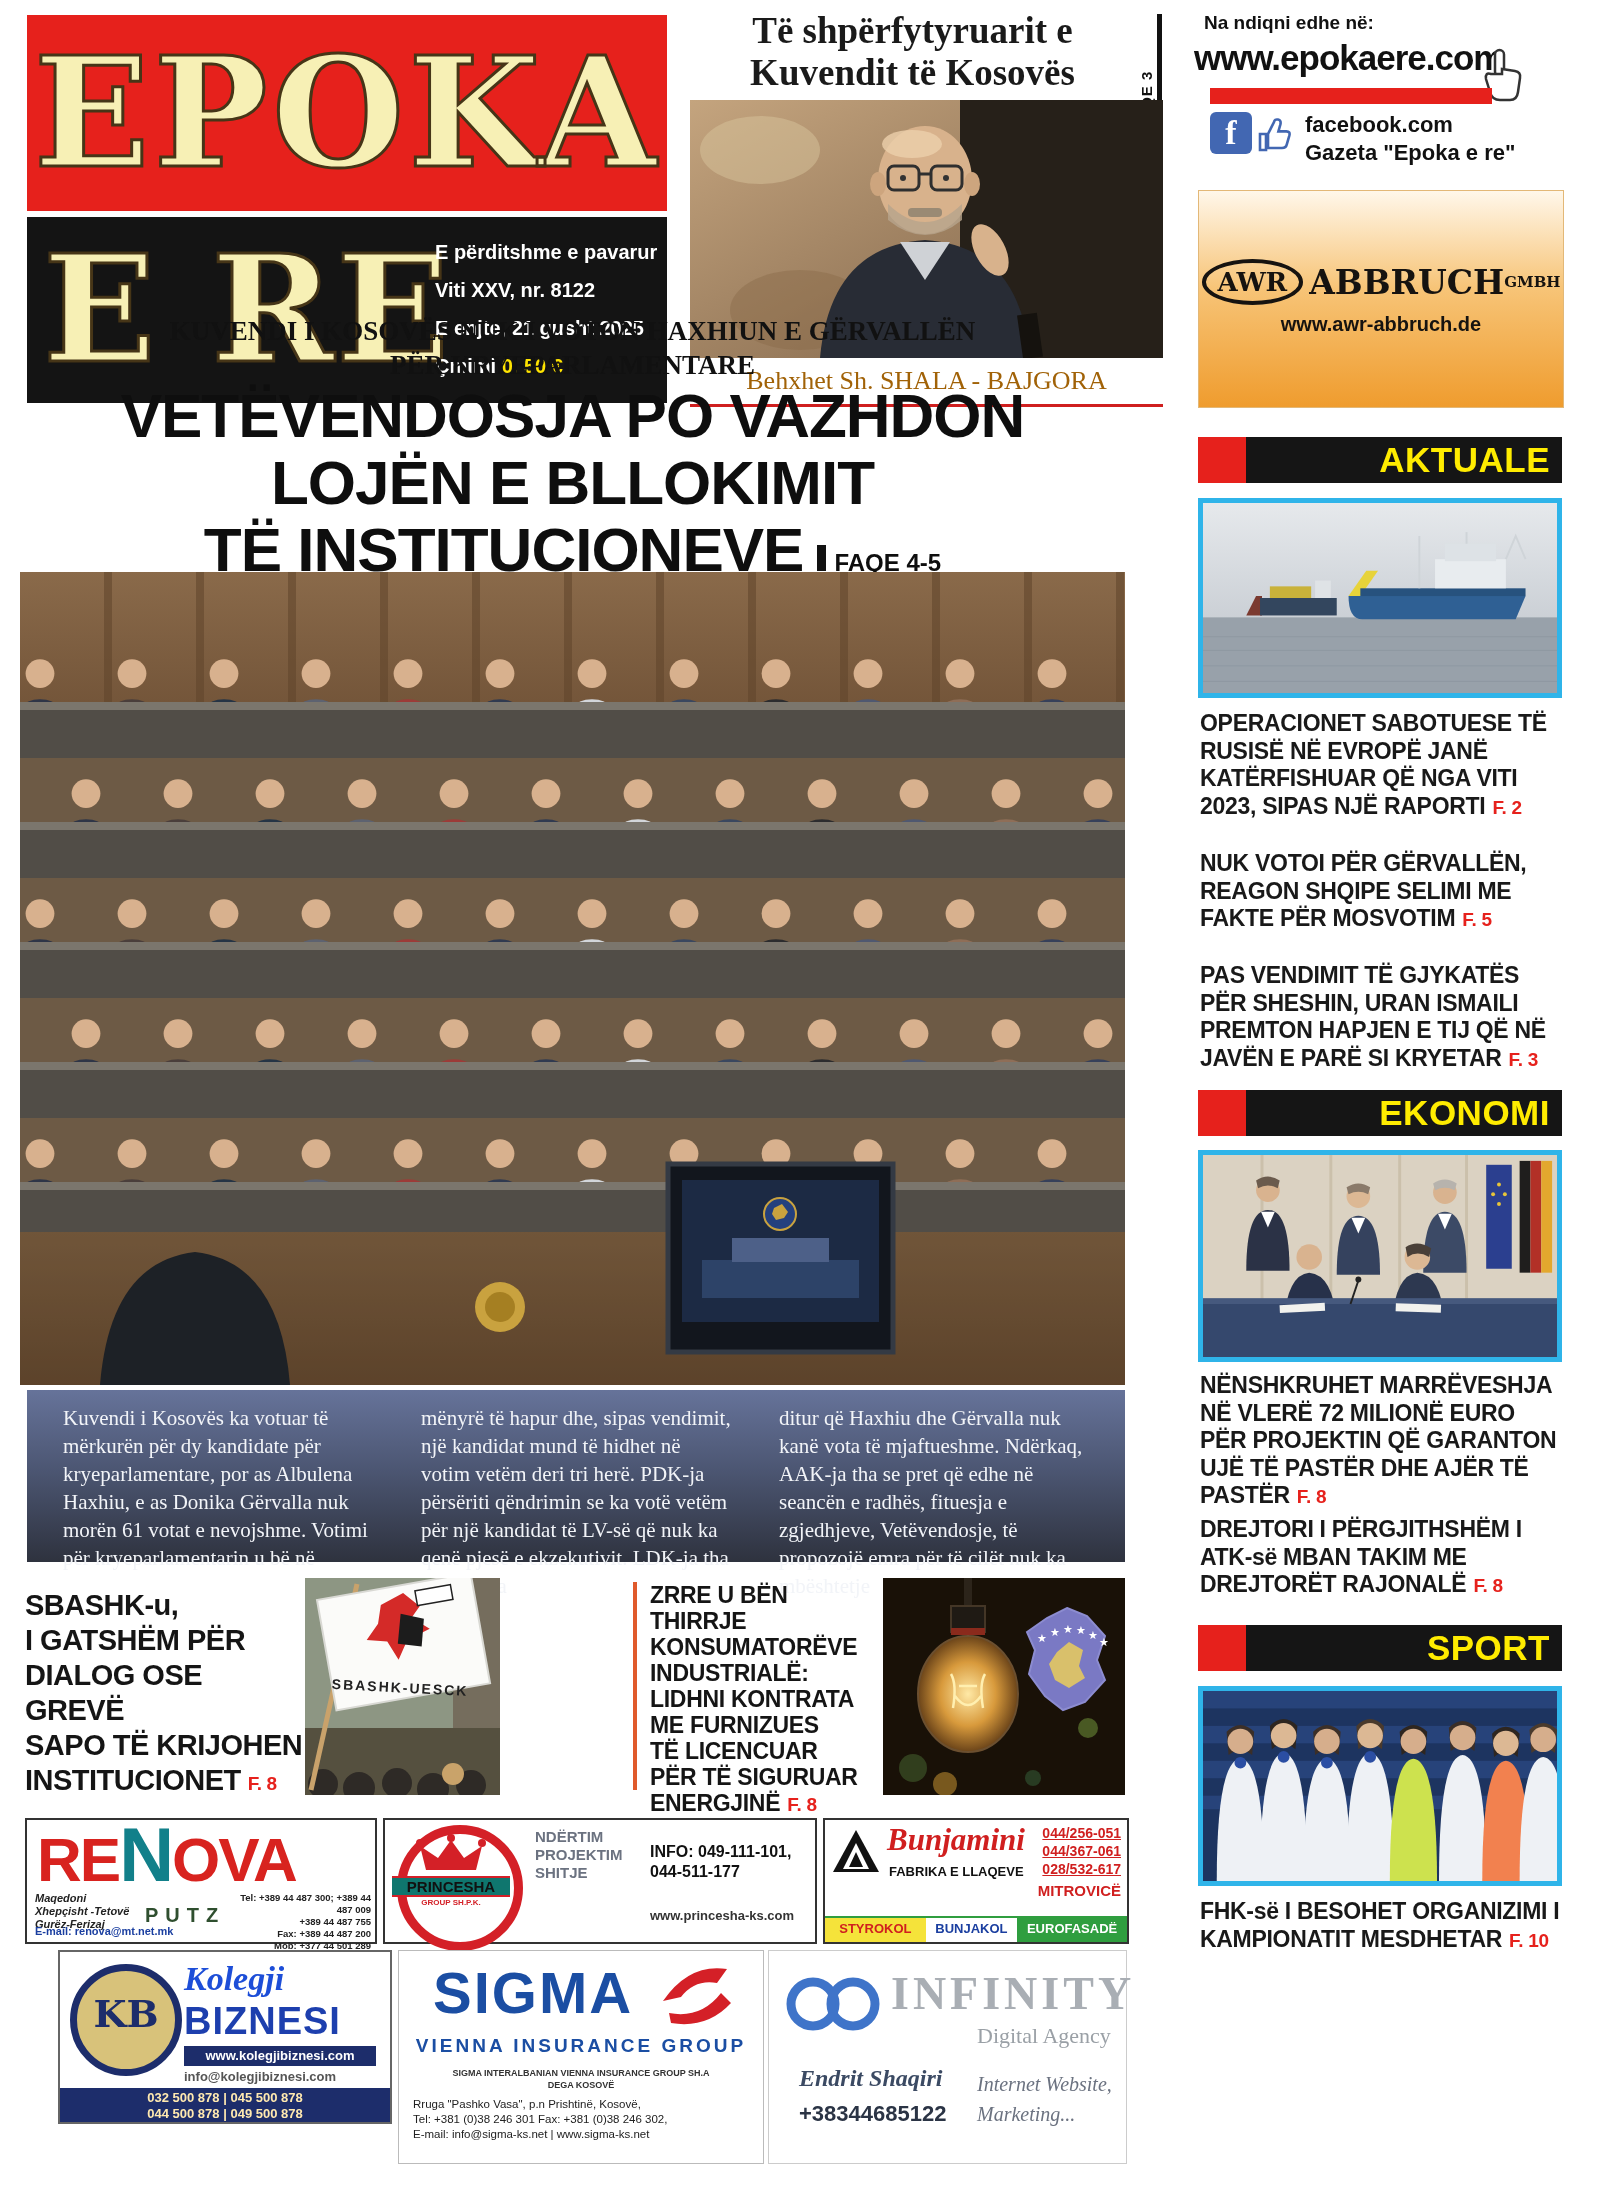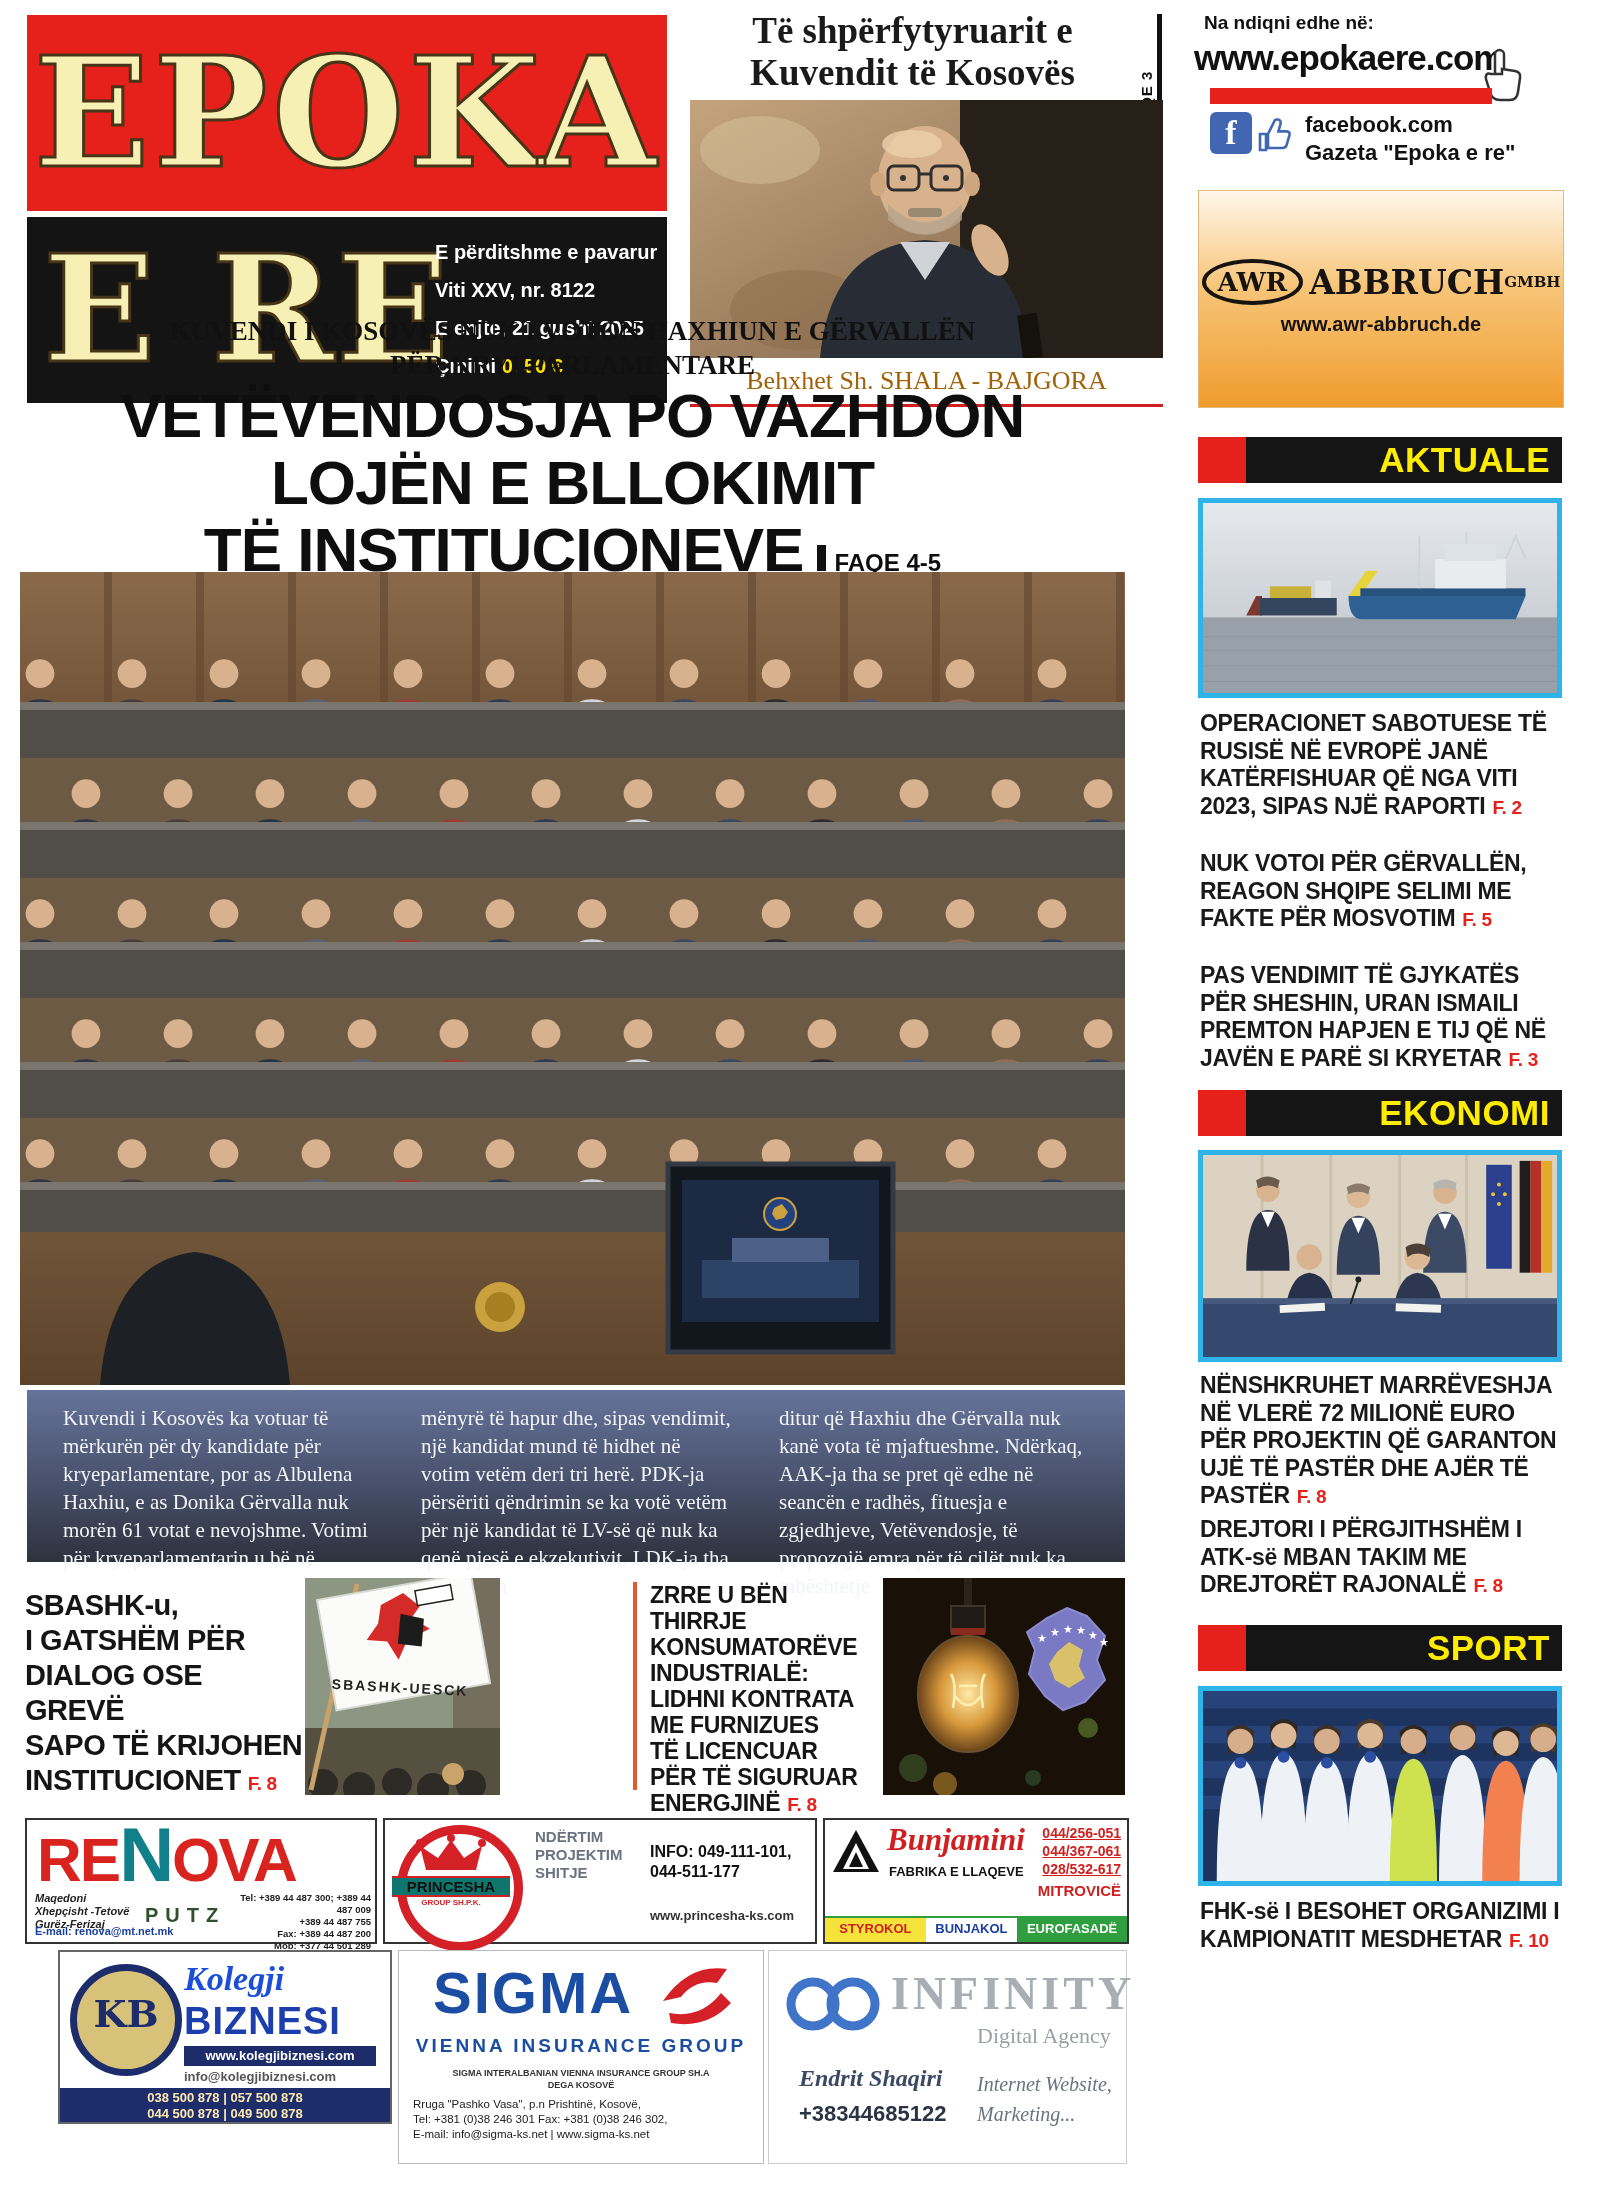--- a/index.html
+++ b/index.html
@@ -596,21 +596,21 @@
     </div>
   </div>
 
   <div class="abs kolegji">
     <div class="kb-logo">KB</div>
     <div class="kb-n1">Kolegji</div>
     <div class="kb-n2">BIZNESI</div>
     <div class="kb-url">www.kolegjibiznesi.com</div>
     <div class="kb-em">info@kolegjibiznesi.com</div>
     <div class="kb-bar">
-      <div>038 500 878 | 057 500 878</div>
+      <div>032 500 878 | 045 500 878</div>
       <div>044 500 878 | 049 500 878</div>
     </div>
   </div>
 
   <div class="abs sigma">
     <div class="sg-name">SIGMA</div>
     <svg width="78" height="64" viewBox="0 0 78 64" style="position:absolute;left:258px;top:10px;">
       <path d="M6 40 Q32 2 70 8 L60 22 Q38 18 24 36 Z" fill="#d42027"></path>
       <path d="M12 52 Q44 58 64 32 L74 42 Q50 68 14 62 Z" fill="#d42027"></path>
     </svg>

